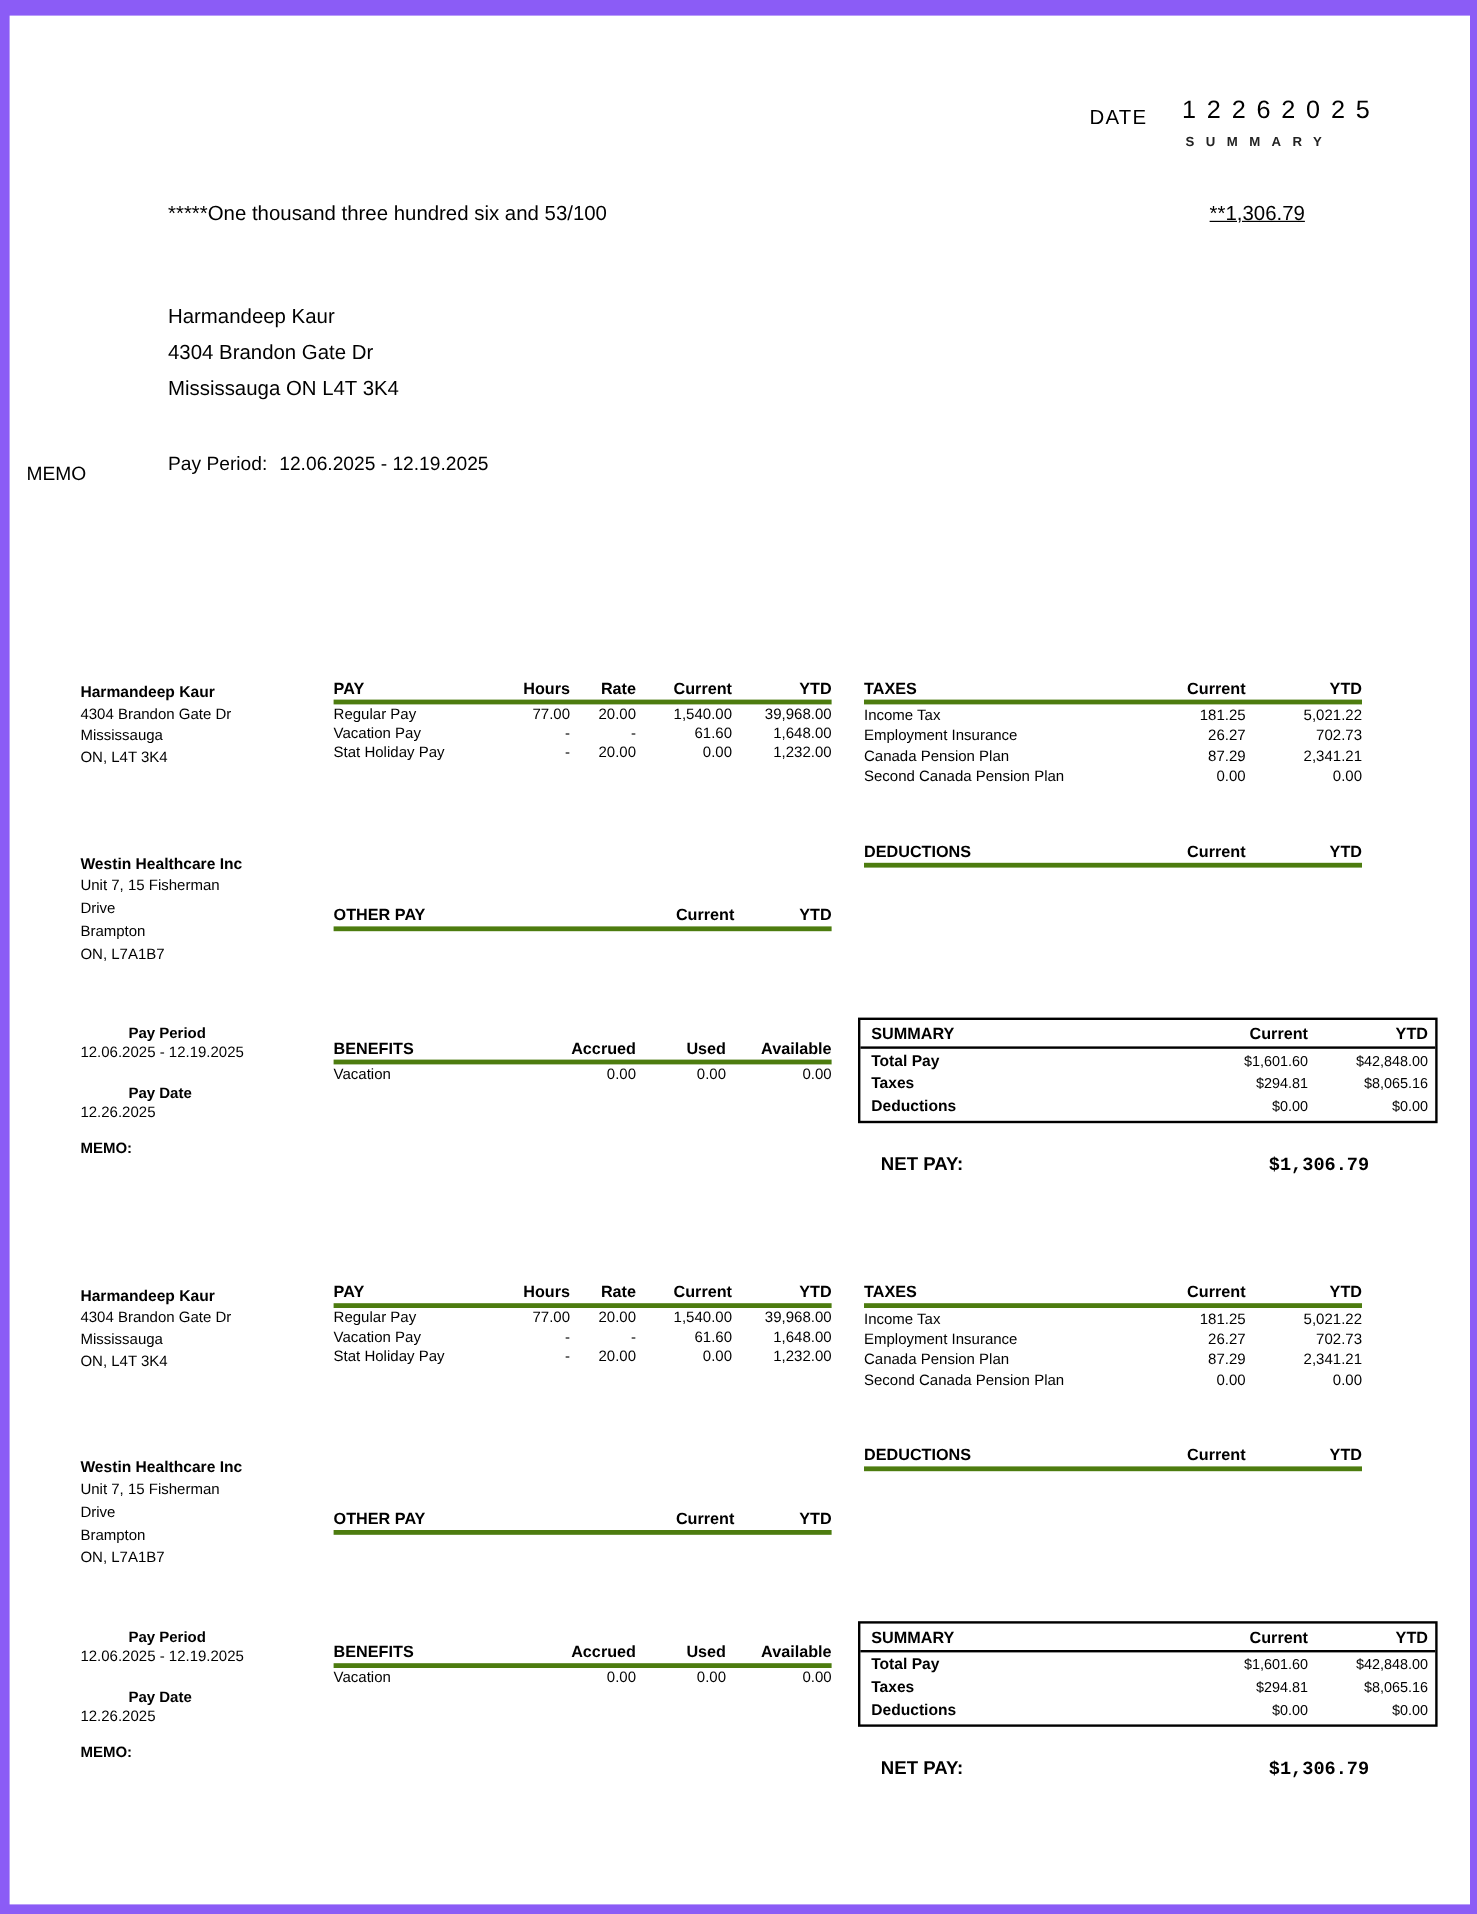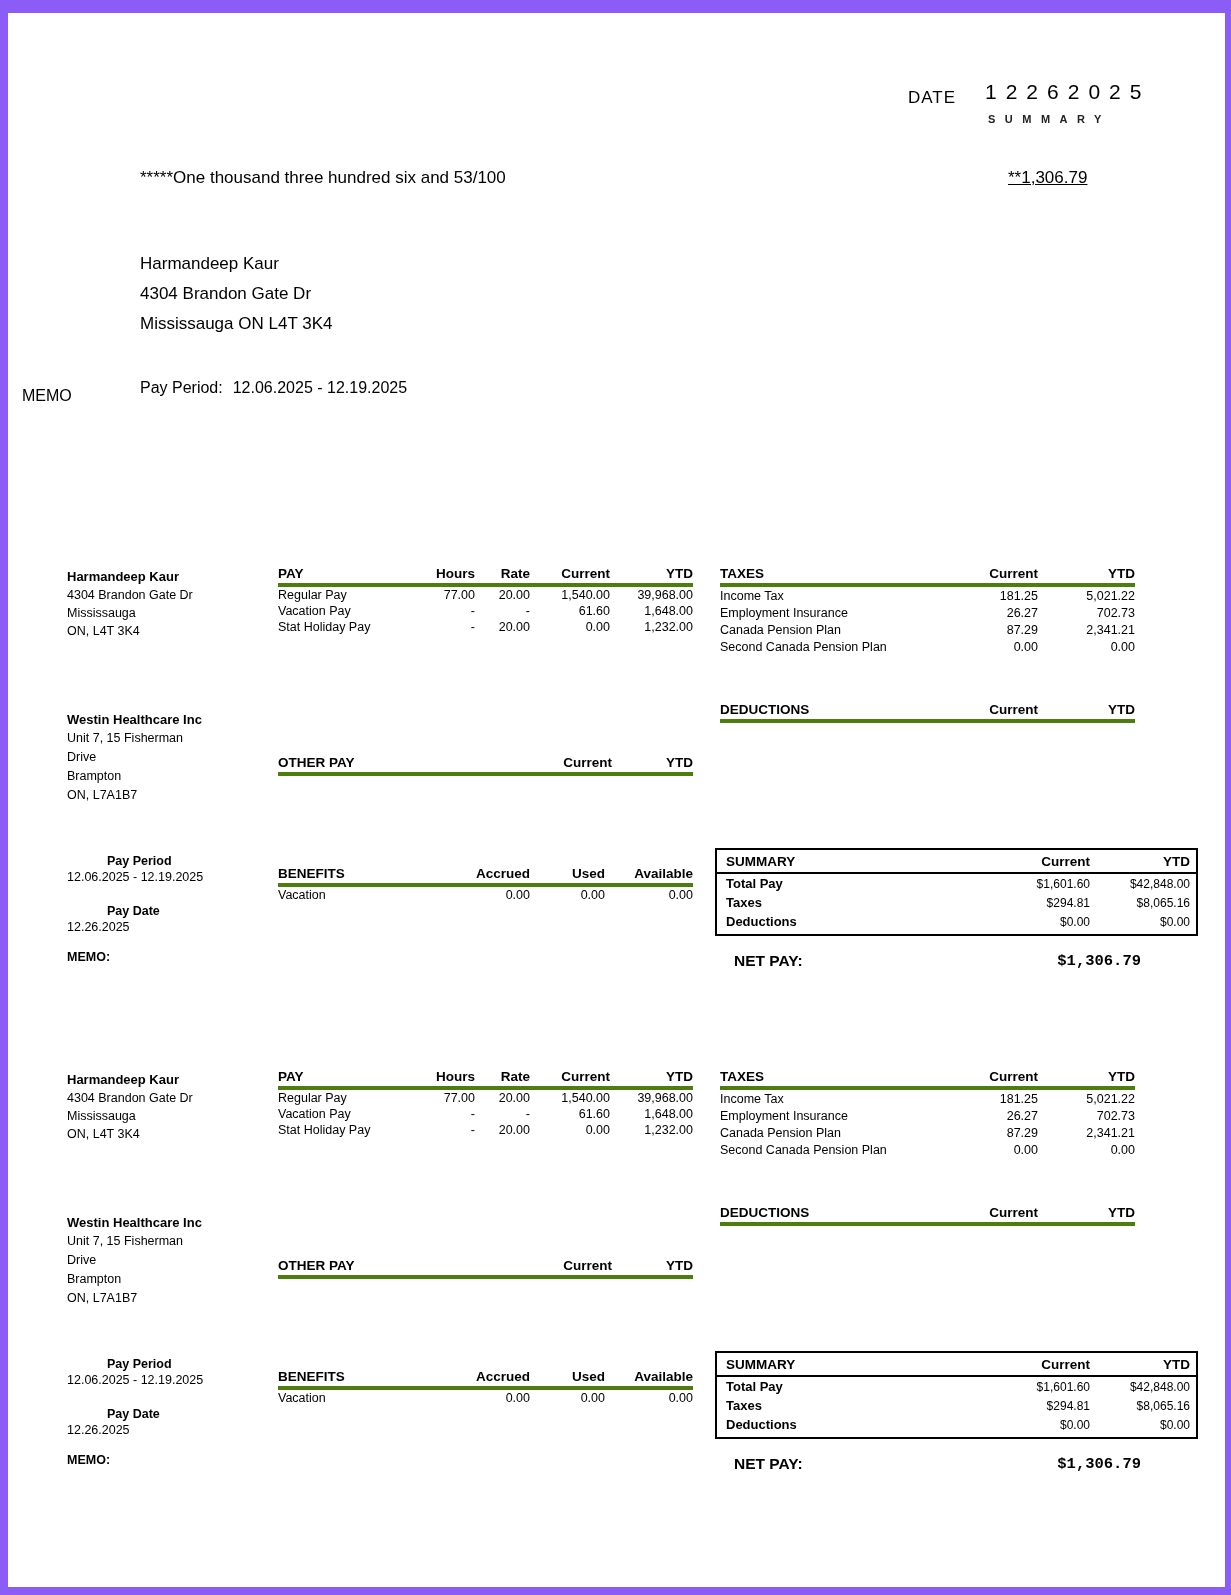--- a/index.html
+++ b/index.html
@@ -50,21 +50,21 @@
   .summary-box { position:absolute; left:707px; top:286px; width:483px; border:2px solid #000000; background:#fff; }
   .sum-head { display:flex; font-weight:bold; font-size:13.5px; border-bottom:2px solid #000; padding:4px 6px 3px 9px; }
   .sum-row { display:flex; padding:2px 6px 1px 9px; }
   .sum-row .lab { flex:1; font-weight:bold; font-size:13px; line-height:16px; }
   .sum-head .lab { flex:1; }
   .v1 { width:95px; text-align:right; }
   .v2 { width:100px; text-align:right; }
   .sum-row .v1, .sum-row .v2 { font-size:12px; line-height:16px; }
   .sum-row:last-child { padding-bottom:4px; }
 
-  .netpay { position:absolute; left:712px; top:390px; width:421px; display:flex; font-weight:bold; font-size:15.5px; }
+  .netpay { position:absolute; left:712px; top:400px; width:421px; display:flex; font-weight:bold; font-size:15.5px; }
   .netpay .nl { flex:1; padding-left:14px; }
   .netpay .nv { text-align:right;font-family:Liberation Mono, monospace; }
 </style>
 </head>
 <body>
 
 <div class="frame">
   <div class="sheet">
 
     <div class="abs date-label">DATE</div>

